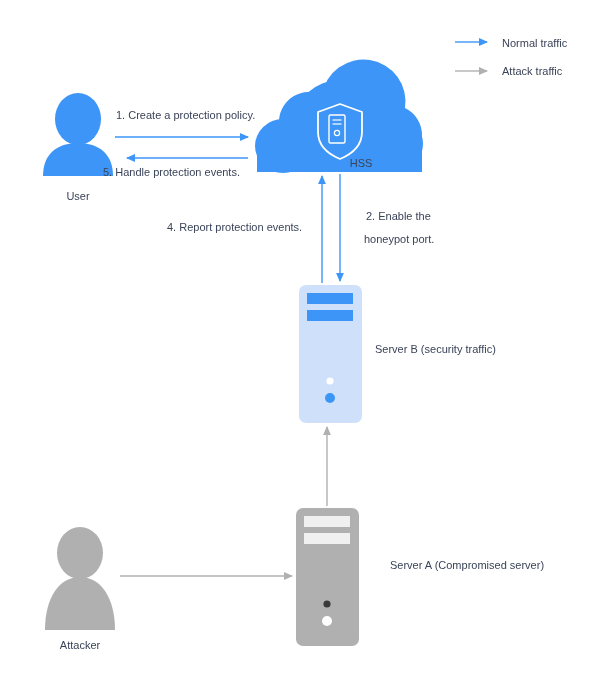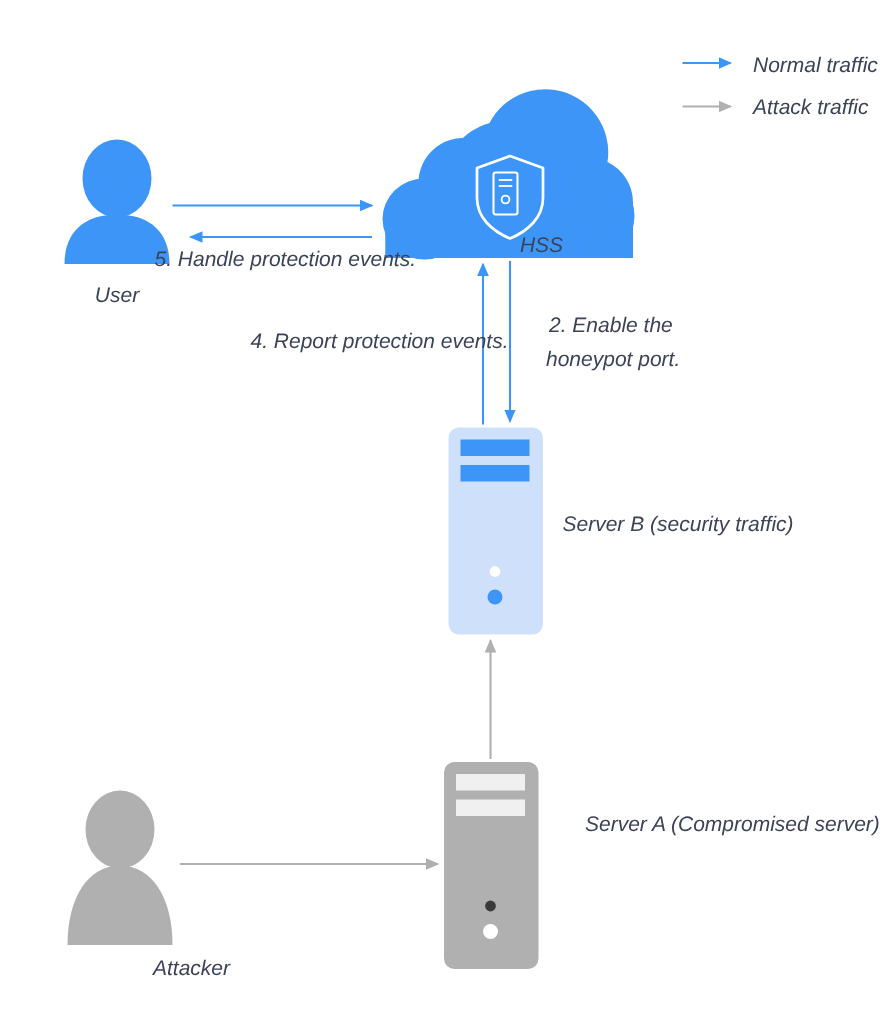--- a/index.html
+++ b/index.html
@@ -24,25 +24,24 @@
   svg.canvas {
     position: absolute;
     left: 0;
     top: 0;
     width: 590px;
     height: 675px;
   }
   .lbl {
     position: absolute;
     color: #3a4358;
-    font-size: 14px;
+    font-size: 11px;
     line-height: 15px;
     white-space: nowrap;
     font-family: "Liberation Sans", sans-serif;
-    font-style: italic;
   }
   .lbl.center { text-align: center; }
 </style>
 </head>
 <body>
 
 <div id="diagram-root">
 
   <svg class="canvas" viewBox="0 0 590 675">
     <defs>
@@ -146,26 +145,27 @@
     </g>
   </svg>
 
   <div class="lbl" style="left:502px; top:36px;">Normal traffic</div>
   <div class="lbl" style="left:502px; top:64px;">Attack traffic</div>
 
   <div class="lbl center" style="left:336px; top:156px; width:50px;">HSS</div>
 
   <div class="lbl center" style="left:53px; top:189px; width:50px;">User</div>
 
-  <div class="lbl center" style="left:55px; top:638px; width:50px;margin-left:47px;">Attacker</div>
+  <div class="lbl center" style="left:55px; top:638px; width:50px;">Attacker</div>
 
   <div class="lbl" style="left:375px; top:342px;">Server B (security traffic)</div>
 
-  <div class="lbl" style="left:390px; top:542px;text-align:right;">Server A (Compromised server)</div>
+  <div class="lbl" style="left:390px; top:558px;text-align:right;">Server A (Compromised server)</div>
 
+  <div class="lbl" style="left:116px; top:108px;">1. Create a protection policy.</div>
 
   <div class="lbl" style="left:103px; top:165px;">5. Handle protection events.</div>
 
   <div class="lbl" style="left:167px; top:220px;">4. Report protection events.</div>
 
   <div class="lbl" style="left:366px; top:209px;">2. Enable the</div>
   <div class="lbl" style="left:364px; top:232px;">honeypot port.</div>
 
 
 </div>

